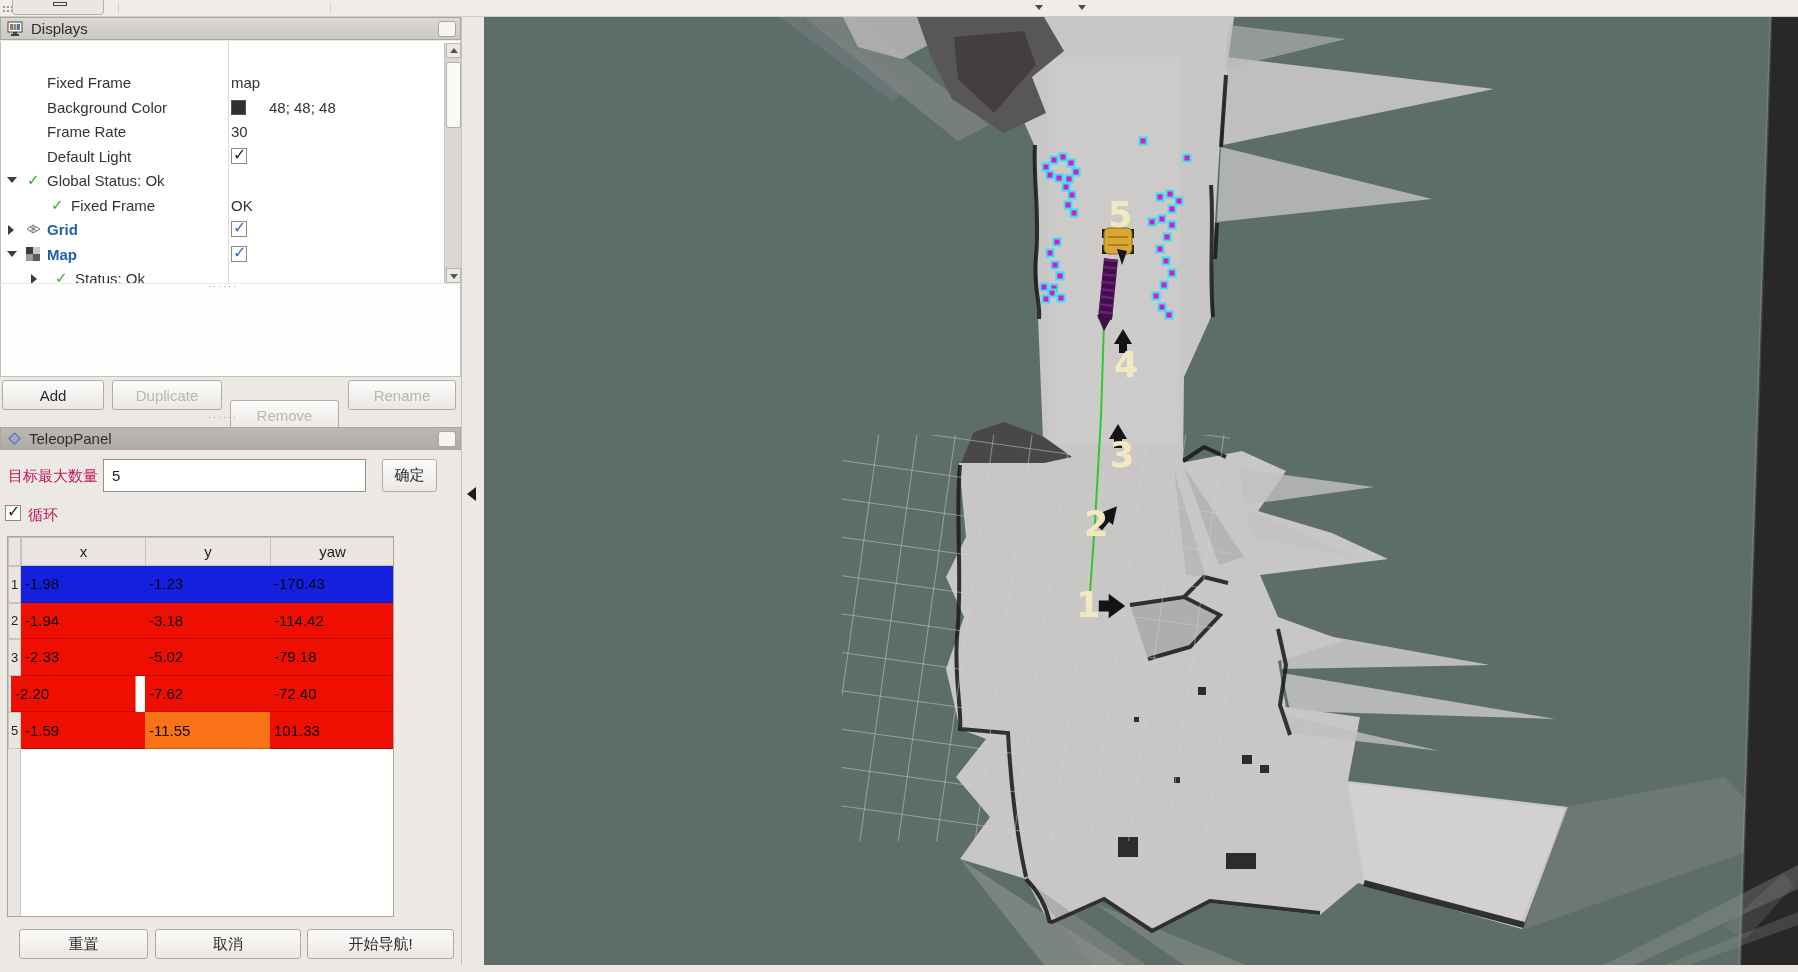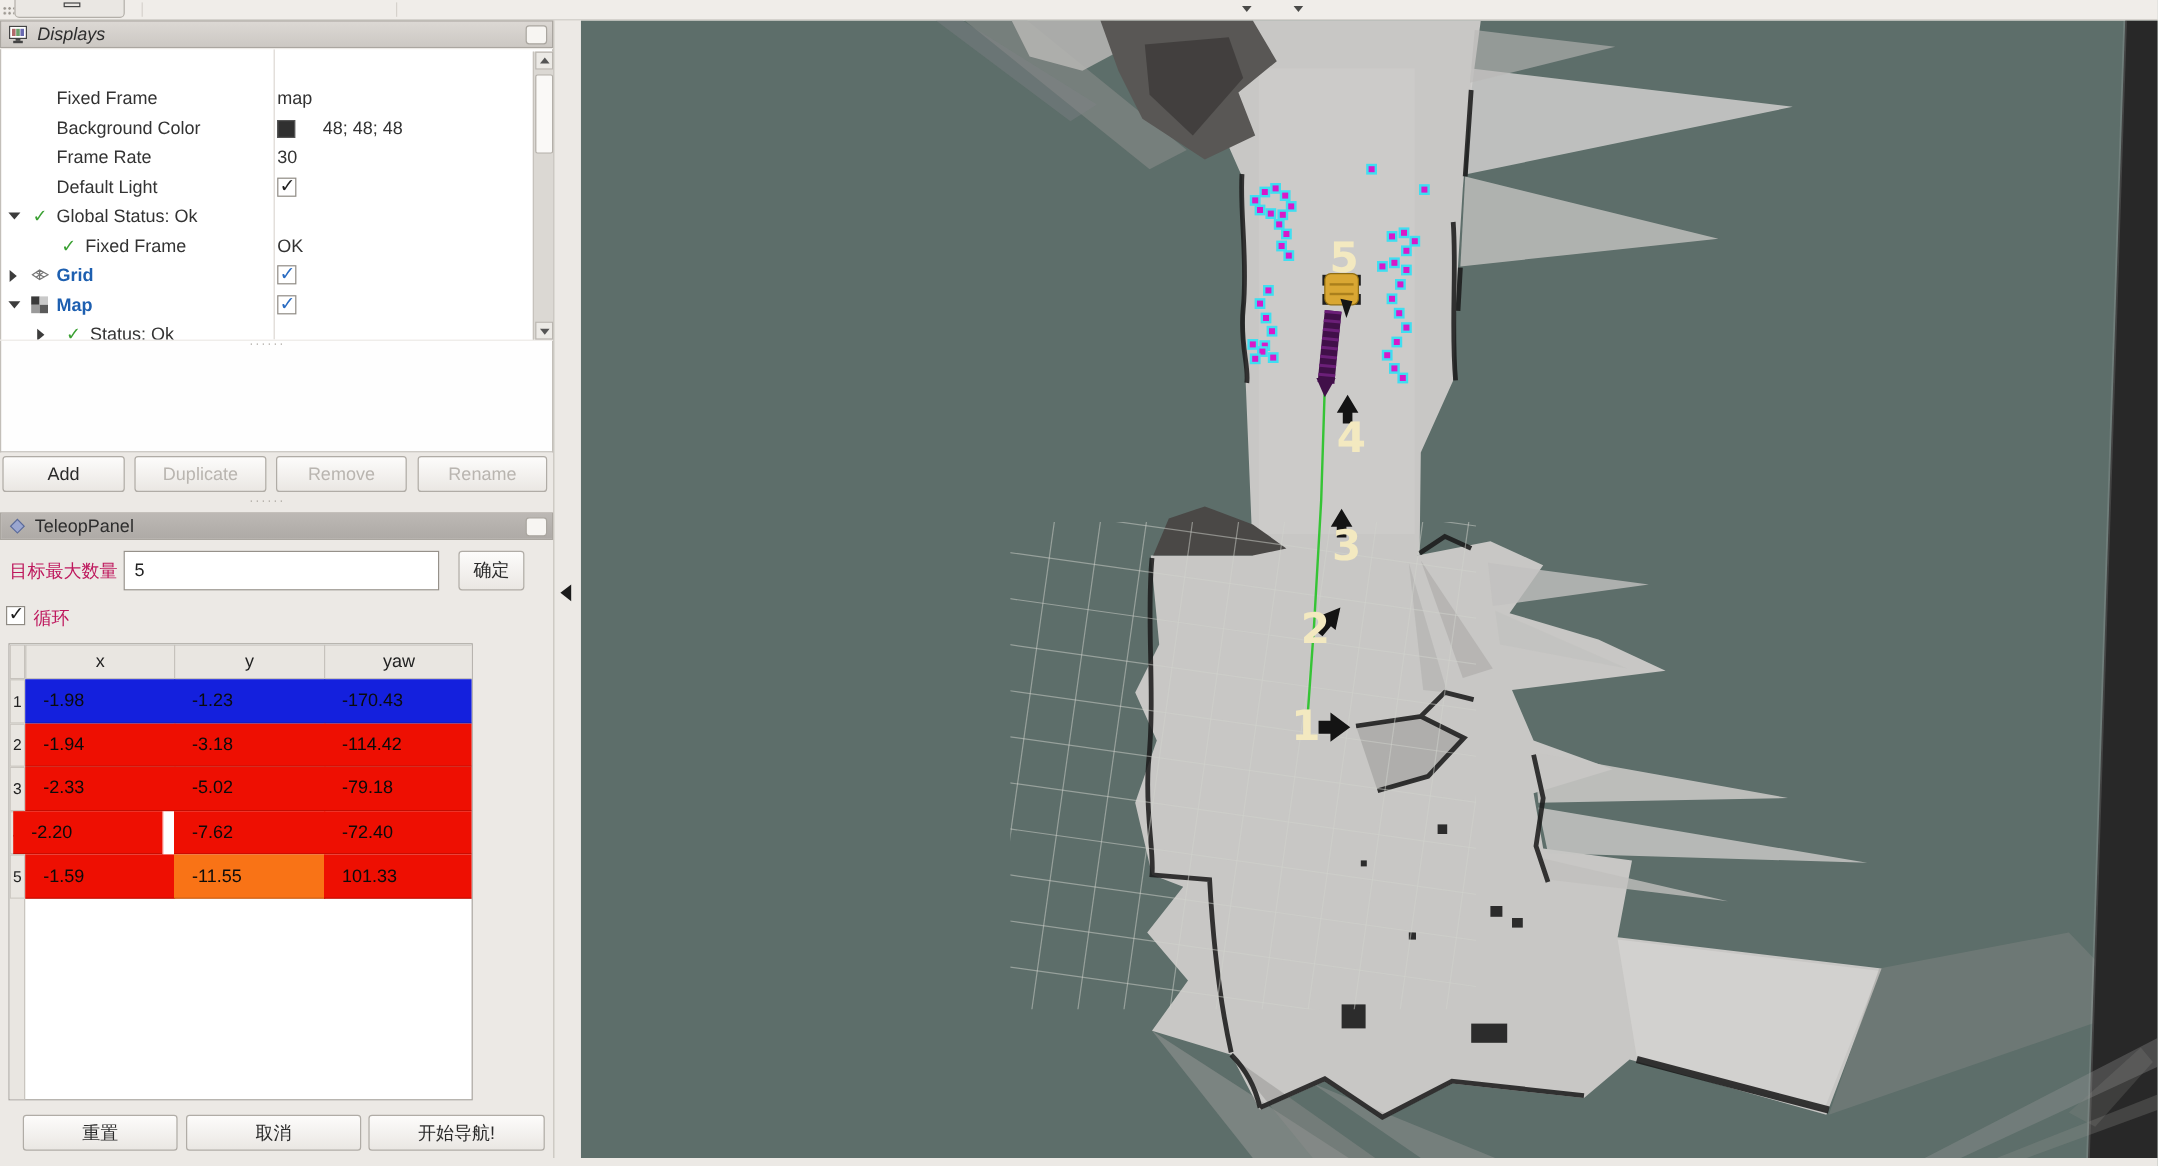--- a/index.html
+++ b/index.html
@@ -32,21 +32,21 @@
   .cb.checked::after { content:"\2713"; position:absolute; left:1px; top:-4px;
                        font:bold 16px "DejaVu Sans",sans-serif; color:#1d1d1d; }
   .cb.checked.blue::after { color:#2a6cc2; }
   .exp-down { width:0; height:0; border-left:5px solid transparent; border-right:5px solid transparent;
               border-top:6px solid #3c3c3c; }
   .exp-right { width:0; height:0; border-top:5px solid transparent; border-bottom:5px solid transparent;
                border-left:6px solid #3c3c3c; }
   .dots { font-size:9px; letter-spacing:2px; color:#9b978f; }
 
   
-  #displays-header { top:17px; background:linear-gradient(#dcd8d4,#ccc8c3);font-style:italic; }
+  #displays-header { top:17px; background:linear-gradient(#dcd8d4,#ccc8c3); }
   #displays-tree { left:0; top:41px; width:461px; height:242px; background:#fff;
                    border-left:1px solid #c3bfb9; border-right:1px solid #c3bfb9; overflow:hidden; }
   #tree-divider { left:227px; top:0; width:1px; height:242px; background:#dcd8d3; }
   .trow { position:absolute; left:0; width:443px; height:24px; }
   .trow .lbl { position:absolute; top:3px; font-size:15px; color:#333; white-space:nowrap; }
   .trow .lbl.blue { color:#1d5fb0; font-weight:bold; }
   .trow .val { position:absolute; left:230px; top:3px; font-size:15px; color:#333; }
   .gcheck { font:bold 15px "DejaVu Sans",sans-serif; color:#3aa032; }
   #swatch { left:230px; top:4px; width:15px; height:15px; background:#303030; border:1px solid #555; }
   
@@ -65,21 +65,21 @@
   #teleop-header { top:427px; background:linear-gradient(#bcb8b4,#aeaaa6);text-align:center; }
   #goal-input { left:103px; top:459px; width:263px; height:33px; background:#fff;
                 border:1px solid #96918a; font-size:15px; color:#222; padding-left:8px; }
   #goal-table { left:7px; top:536px; width:387px; height:381px; background:#fff;
                 border:1px solid #a7a39d; overflow:hidden; }
   .th { position:absolute; top:0; height:29px; background:#e9e6e1; border:1px solid #c6c2bc;
         display:flex; align-items:center; justify-content:center; font-size:15px; color:#222; }
   .rownum { position:absolute; left:0; width:13px; background:#e9e6e1; border:1px solid #c9c5bf;
             font-size:13px; color:#222; display:flex; align-items:center; justify-content:center; }
   .cell { position:absolute; font-size:15px; color:#0b0b0b; display:flex; align-items:center;
-          padding-left:15px; border-right:1px solid rgba(255,255,255,.45);
+          padding-left:4px; border-right:1px solid rgba(255,255,255,.45);
           border-bottom:1px solid rgba(0,0,0,.18); }
   #num-strip { position:absolute; left:0; top:212px; width:13px; height:168px;
                background:#e9e6e1; border-right:1px solid #c9c5bf; }
   #collapse-arrow { left:467px; top:487px; width:0; height:0;
                     border-top:7px solid transparent; border-bottom:7px solid transparent;
                     border-right:9px solid #1b1b1b; }
   .cjk-label { font-size:15px; color:#be185d; }
 
   
   #viewport { left:484px; top:17px; width:1314px; height:948px; }
@@ -187,21 +187,21 @@
   <div class="sb-btn" style="bottom:0">
       <div class="sb-tri-dn"></div>
     </div>
 </div>
 
 <div id="displays-empty" class="abs"></div>
 <div class="dots abs" style="left:208px; top:281px">······</div>
 
 <div class="btn abs" style="left:2px;   top:380px; width:102px; height:30px">Add</div>
 <div class="btn disabled abs" style="left:112px; top:380px; width:110px; height:30px">Duplicate</div>
-<div class="btn disabled abs" style="left:230px; top:380px; width:109px; height:30px">Remove</div>
+<div class="btn disabled abs" style="left:230px; top:400px; width:109px; height:30px">Remove</div>
 <div class="btn disabled abs" style="left:348px; top:380px; width:108px; height:30px">Rename</div>
 <div class="dots abs" style="left:208px; top:412px">······</div>
 
 <div id="teleop-header" class="panel-header abs">
   <svg width="15" height="15">
     <rect x="3.5" y="3.5" width="8" height="8" transform="rotate(45 7.5 7.5)" fill="#9aa6cf" stroke="#5a6a9a"></rect>
   </svg>
   <span>TeleopPanel</span>
   <div class="float-btn abs" style="left:437px; top:3px"></div>
 </div>

